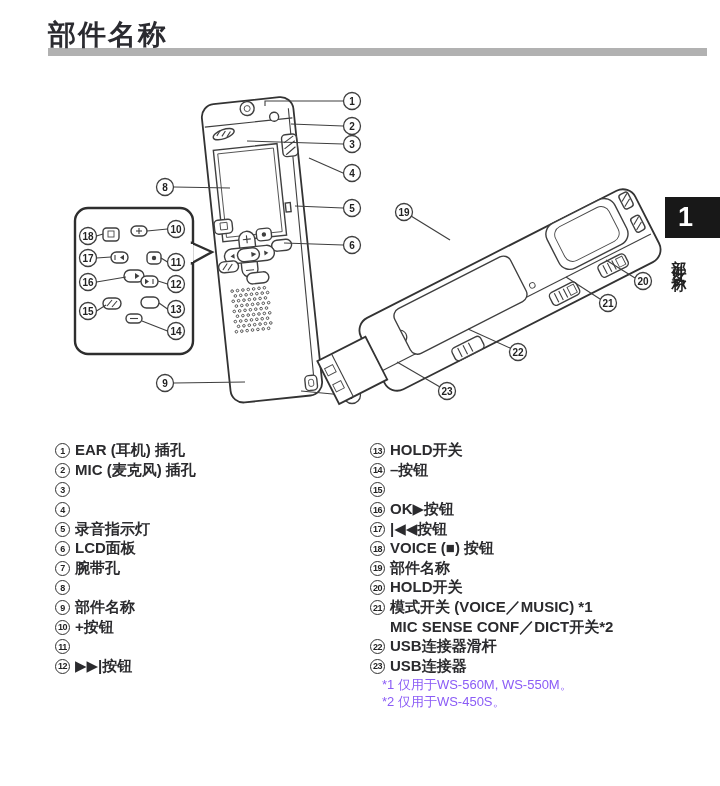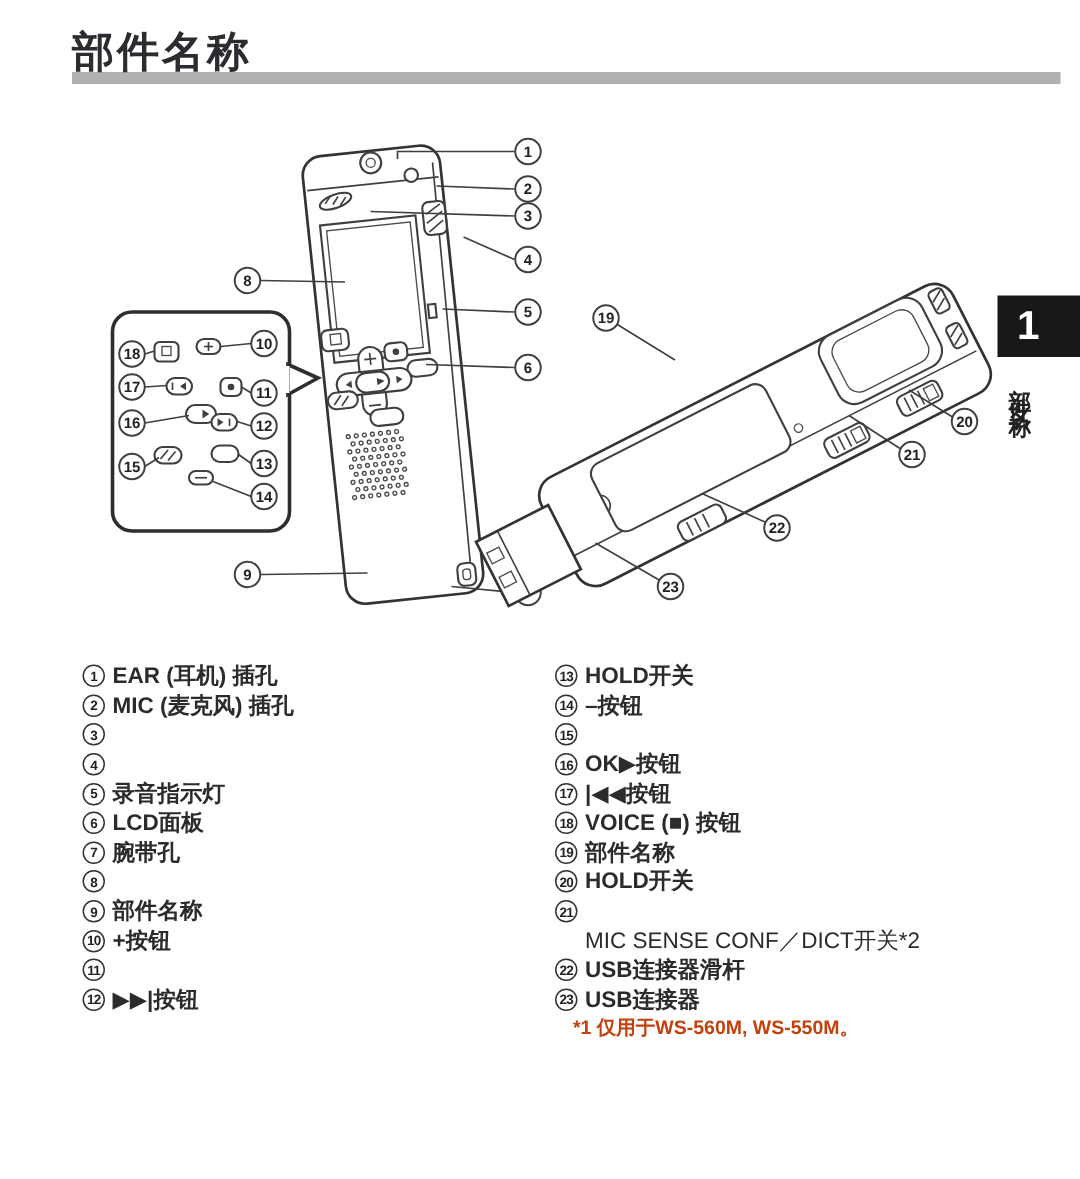--- a/index.html
+++ b/index.html
@@ -42,23 +42,23 @@
   .col-left{left:55px;width:300px;}
   .col-right{left:370px;width:330px;}
   .item{height:19.6px;display:flex;align-items:center;white-space:nowrap;
         font-size:15px;font-weight:600;color:#2b2b2e;}
   .item .badge{
     box-sizing:border-box;width:15px;height:15px;border:1.3px solid #333;
     border-radius:50%;font-size:9px;font-weight:700;display:inline-flex;
     align-items:center;justify-content:center;margin-right:5px;flex:none;
     letter-spacing:-0.5px;color:#222;
   }
-  .item.cont{padding-left:20px;font-weight:400;}
+  .item.cont{padding-left:20px;font-weight:700;}
   .footnote{height:17.5px;display:flex;align-items:center;white-space:nowrap;
-        font-size:13px;font-weight:700;color:#c2410c;padding-left:12px;}
+        font-size:13px;font-weight:400;color:#8b5cf6;padding-left:12px;}
 </style>
 </head>
 <body>
 
 <div class="page-title">部件名称</div>
 <div class="title-bar"></div>
 
 <div class="section-tab">1</div>
 <div class="section-tab-label">部件名称</div>
 
@@ -499,26 +499,28 @@
     <div class="item">
       <span class="badge">19</span>
       <span>部件名称</span>
     </div>
     <div class="item">
       <span class="badge">20</span>
       <span>HOLD开关</span>
     </div>
     <div class="item">
       <span class="badge">21</span>
+      <span>模式开关 (VOICE／MUSIC) *1</span>
     </div>
     <div class="item cont">
       <span>MIC SENSE CONF／DICT开关*2</span>
     </div>
     <div class="item">
       <span class="badge">22</span>
       <span>USB连接器滑杆</span>
     </div>
     <div class="item">
       <span class="badge">23</span>
       <span>USB连接器</span>
     </div>
     <div class="footnote">*1 仅用于WS-560M, WS-550M。</div>
+    <div class="footnote">*2 仅用于WS-450S。</div>
   </div>
 
 </body></html>

